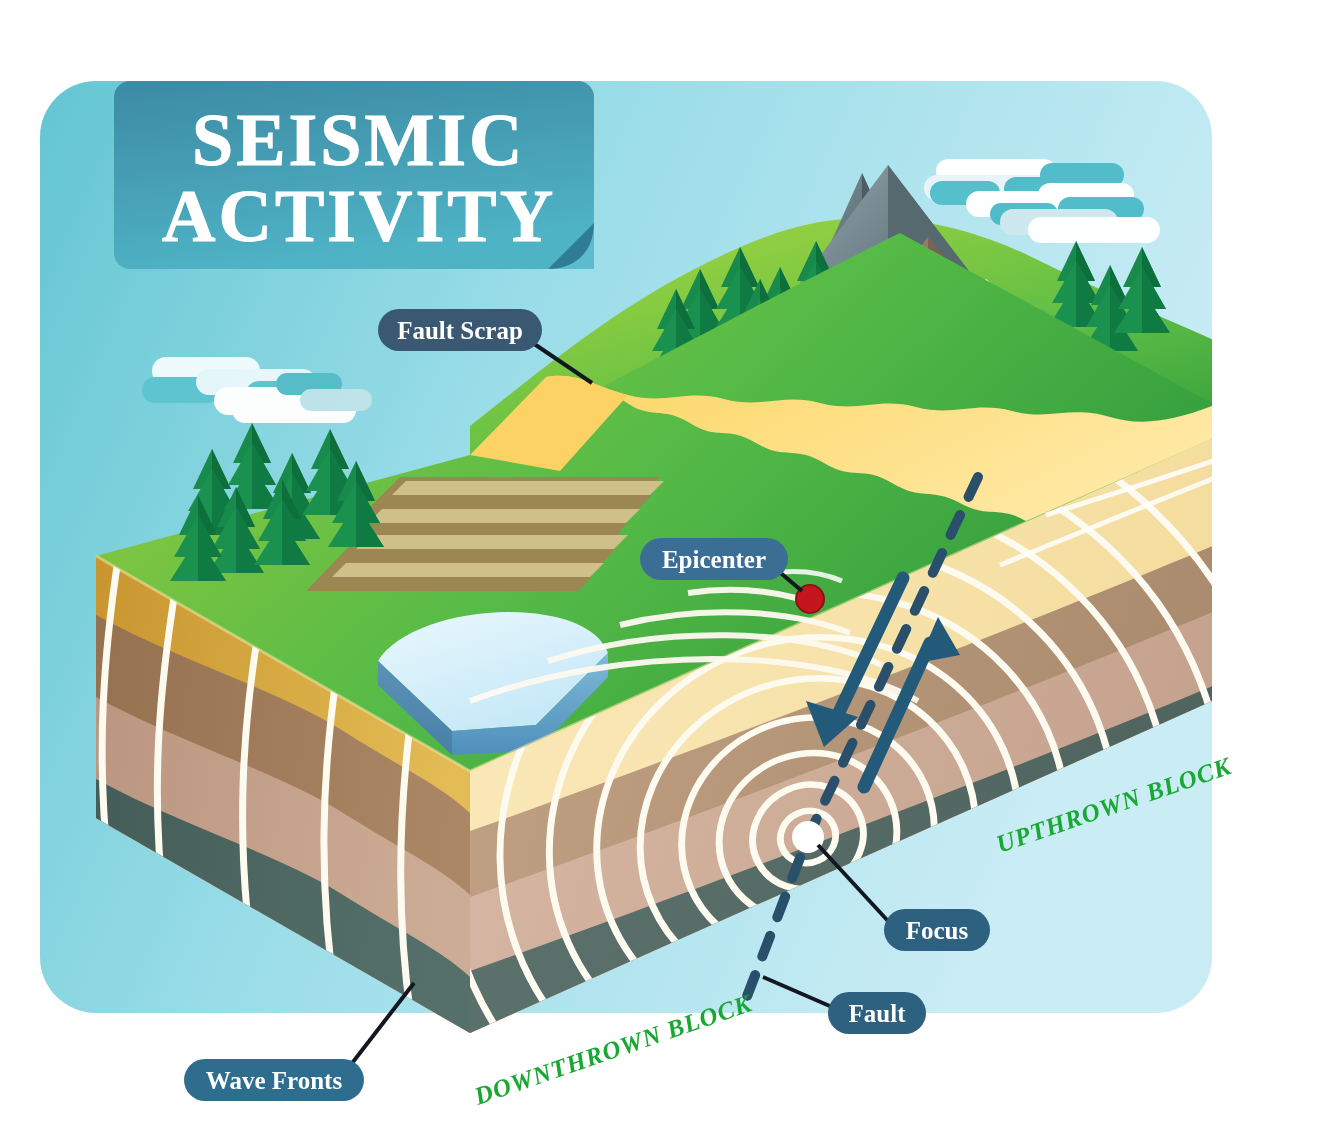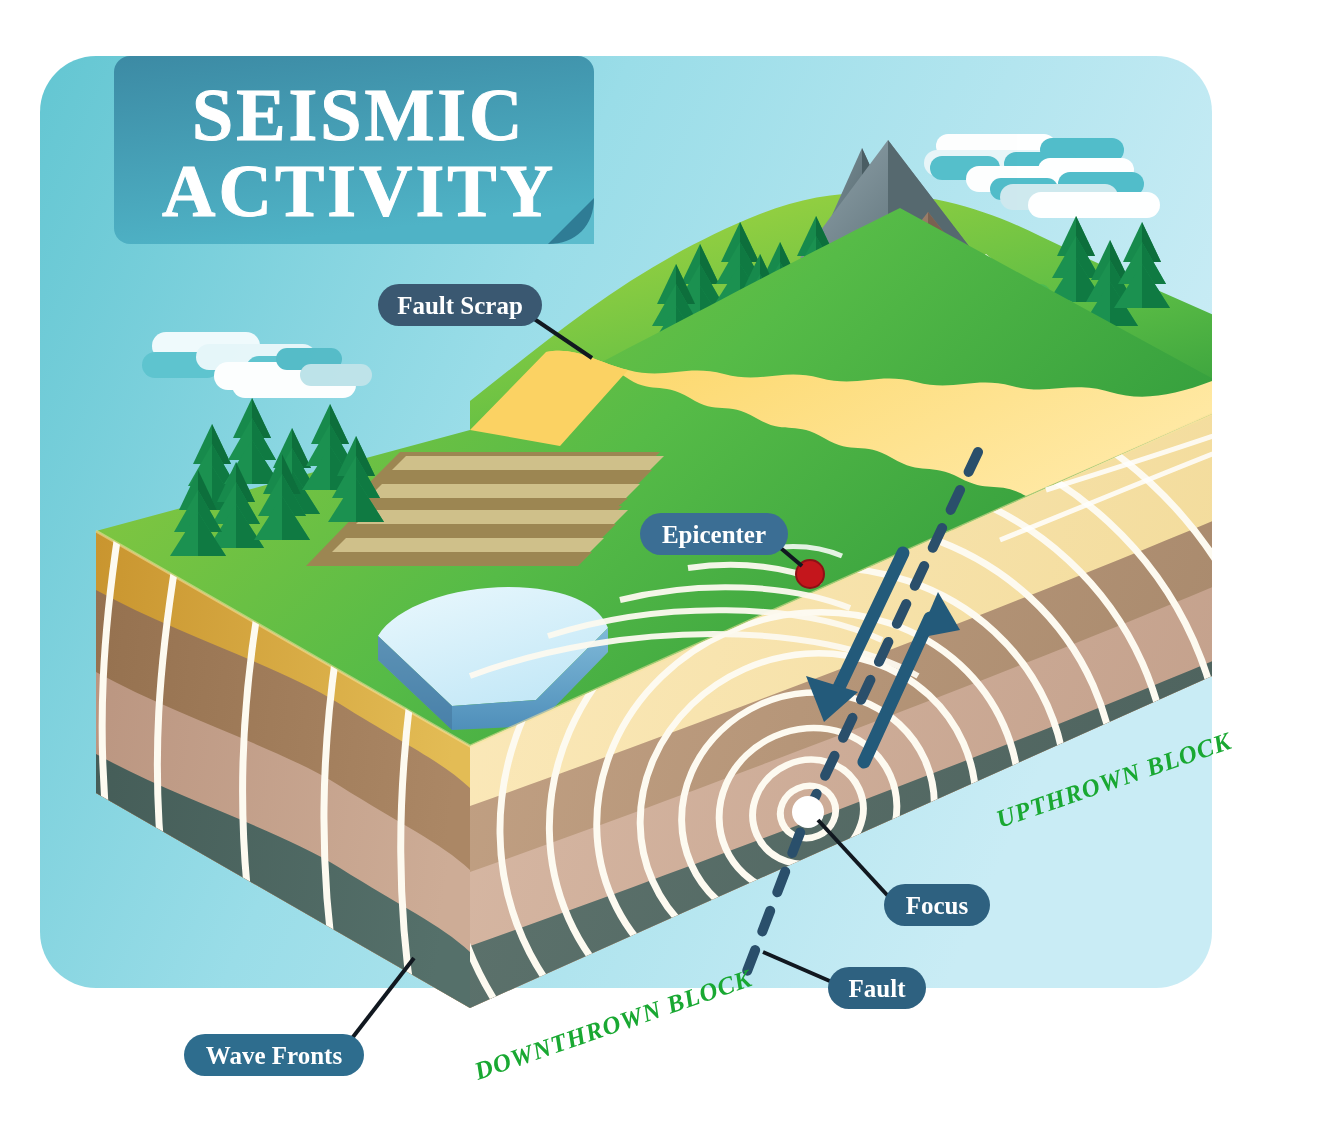--- a/index.html
+++ b/index.html
@@ -1,17 +1,17 @@
 <!DOCTYPE html>
 <html><head>
 <meta charset="utf-8">
 <style>
   html,body{margin:0;padding:0;background:#ffffff;}
   body{width:1320px;height:1139px;overflow:hidden;font-family:"Liberation Serif",serif;}
-  #stage{position:relative;width:1320px;height:800px;background:#ffffff;}
+  #stage{position:relative;width:1320px;height:800px;background:#ffffff;margin-top:25px;}
   svg{display:block;}
   .lbl-text{font-family:"Liberation Serif",serif;font-weight:bold;fill:#ffffff;}
   .block-text{font-family:"Liberation Serif",serif;font-weight:bold;font-style:italic;letter-spacing:1px;}
 </style>
 </head>
 <body>
 
 <div id="stage">
 <svg width="1320" height="1139" viewBox="0 0 1320 1139" xmlns="http://www.w3.org/2000/svg">
 

